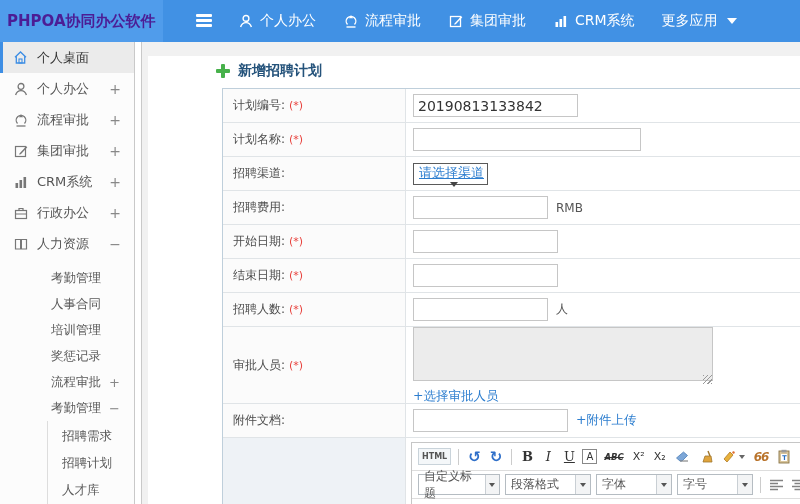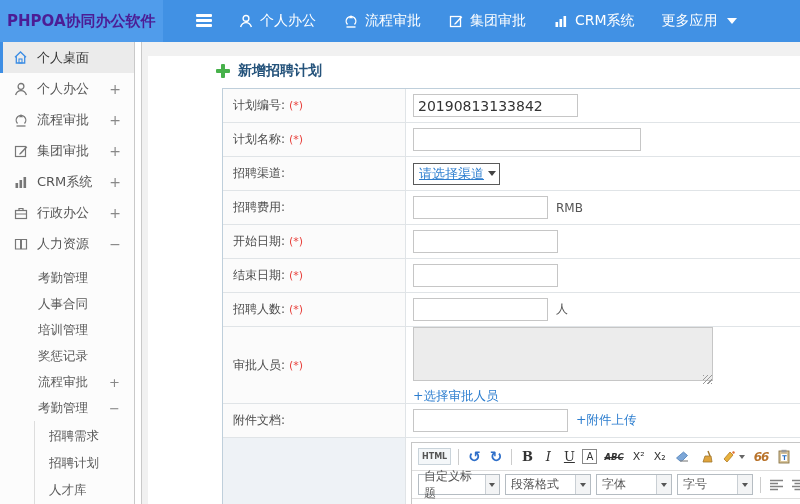--- a/index.html
+++ b/index.html
@@ -19,21 +19,21 @@
 
   
   .sidebar { position:absolute; left:0; top:42px; width:134px; height:462px; background:#fcfcfc; }
   .sscroll { position:absolute; left:134px; top:42px; width:8px; height:462px; background:#fff;
              border-left:1px solid #c9c9c9; border-right:1px solid #c9c9c9; }
   .sitem { position:relative; height:31px; display:flex; align-items:center; padding-left:13px; gap:9px;
            font-size:13px; color:#555; cursor:pointer; }
   .sitem.active { background:#ebebeb; border-left:3px solid #3e8ee4; padding-left:10px; color:#333; }
   .sitem .exp { position:absolute; right:13px; color:#888; font-size:14px; }
   .sicon { width:15px; height:15px; display:inline-flex; align-items:center; justify-content:center; flex:none; }
-  .subwrap { padding-top:6px; }
+  .subwrap { padding-top:6px;padding-left:13px; }
   .subitem { position:relative; height:26px; display:flex; align-items:center; padding-left:38px;
              font-size:12.5px; color:#5a5a5a; cursor:pointer; }
   .subitem .exp { position:absolute; right:14px; color:#888; font-size:13px; }
   .subsubwrap { border-left:1px solid #ddd; margin-left:34px; padding-top:2px; }
   .subsubitem { height:27px; display:flex; align-items:center; padding-left:14px; font-size:12.5px; color:#5a5a5a; cursor:pointer; }
 
   
   .panel { position:absolute; left:148px; top:56px; width:652px; height:448px; background:#fff; }
   .ptitle { position:absolute; left:68px; top:6px; display:flex; align-items:center; gap:8px; }
   .plus-ico { width:14px; height:14px; position:relative; }
@@ -50,21 +50,21 @@
   .fvalue { flex:1; background:#fff; display:flex; align-items:center; padding-left:7px; gap:8px; }
   .req { color:#e8413c; font-size:11px; }
   .h34 { height:34px; }
   .h77 { height:77px; }
   .ti { border:1px solid #c6c6c6; height:23px; font-size:13px; padding:0 4px; color:#333; background:#fff;
         font-family:"DejaVu Sans","Liberation Sans",sans-serif; }
   .w165{width:165px; font-size:14px;} .w228{width:228px;} .w135{width:135px;} .w145{width:145px;} .w155{width:155px;}
   .suffix { font-size:12px; color:#555; }
   .link { font-size:12.5px; color:#2d7ecf; text-decoration:none; cursor:pointer; }
   .chan-select { display:inline-flex; align-items:center; height:22px; border:1px solid #5a5a5a; background:#fff;
-                 padding:0 3px 0 5px; cursor:pointer; }
+                 padding:0 3px 0 5px; cursor:pointer;flex-direction:column; }
   .chan-select .ctext { color:#2d7ecf; font-size:13px; text-decoration:underline; }
   .chan-select .ccaret { width:0; height:0; border-left:4px solid transparent; border-right:4px solid transparent;
                          border-top:5px solid #444; margin-left:4px; }
   .col { flex-direction:column; align-items:flex-start; justify-content:center; gap:3px; padding-top:6px; padding-bottom:4px; }
   .ta { width:300px; height:54px; background:#ececec; border:1px solid #c6c6c6; position:relative; resize:none; }
   .ta-grip { position:absolute; right:1px; bottom:1px; width:9px; height:9px;
              background:repeating-linear-gradient(135deg,#999 0 1px,transparent 1px 3px); }
   .tawrap { position:relative; display:inline-block; }
 
   

